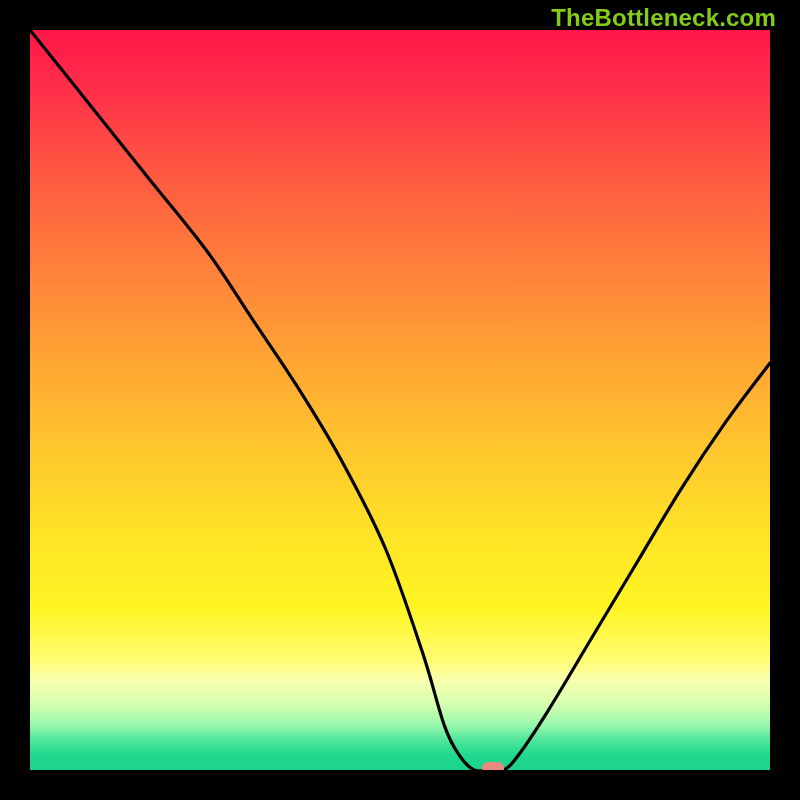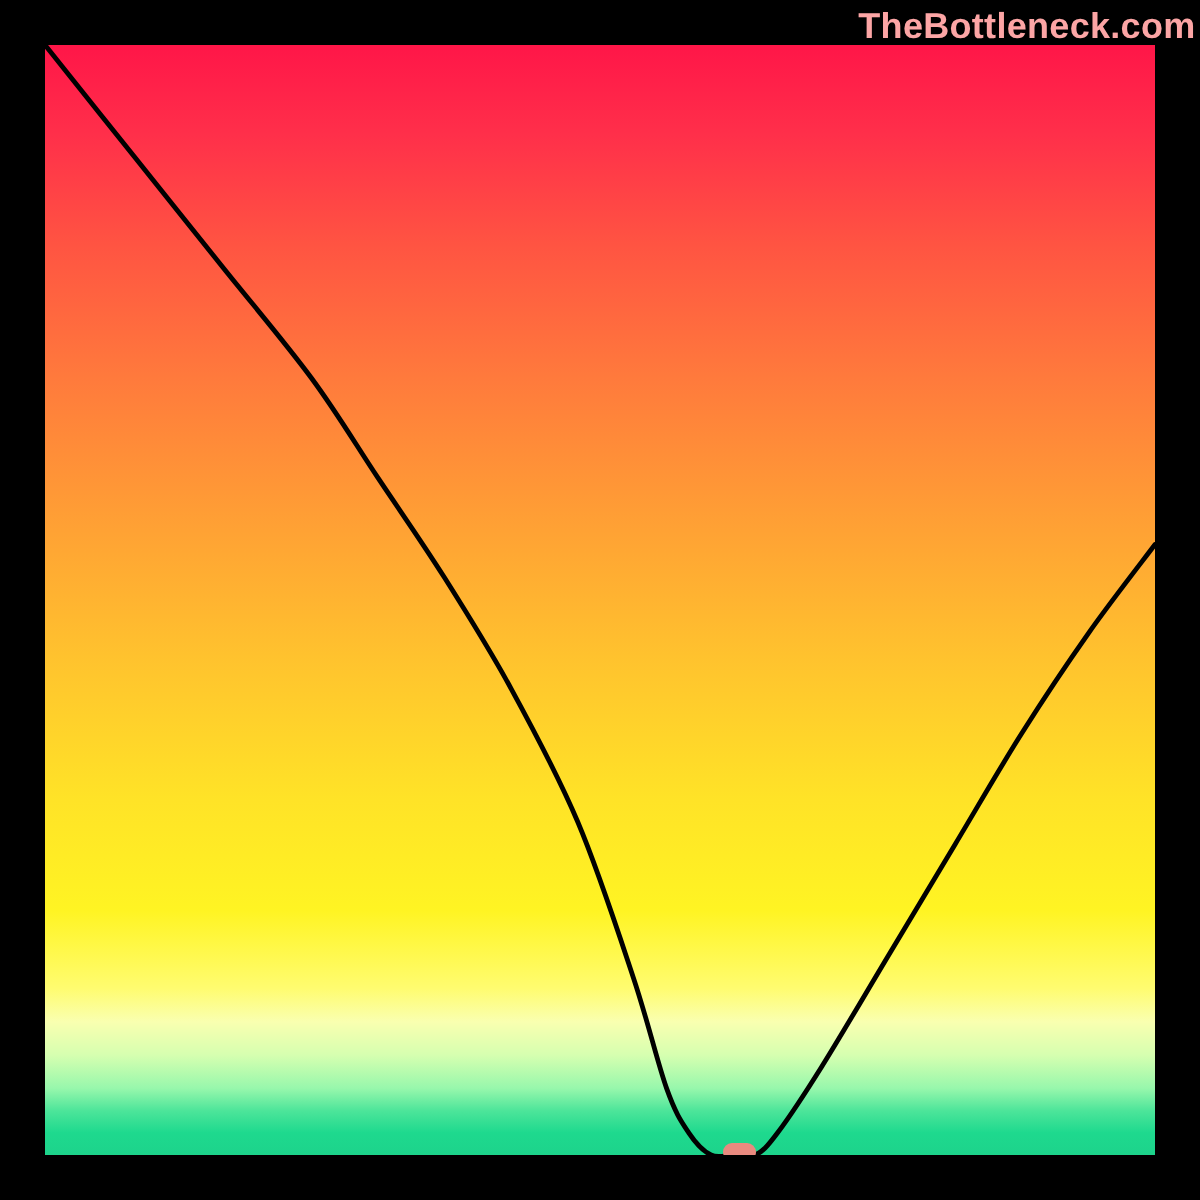--- a/index.html
+++ b/index.html
@@ -13,24 +13,24 @@
   }
   .wrap {
     position: relative;
     width: 800px;
     height: 800px;
     background: #000;
   }
   .watermark {
     position: absolute;
     top: 4px;
-    right: 3px;
+    right: 24px;
     font-size: 24px;
     font-weight: 600;
-    color: #fca5a5;
+    color: #84cc16;
     letter-spacing: 0.2px;
     z-index: 5;
   }
   .plot-area {
     position: absolute;
     left: 30px;
     top: 30px;
     width: 740px;
     height: 740px;
     overflow: hidden;

